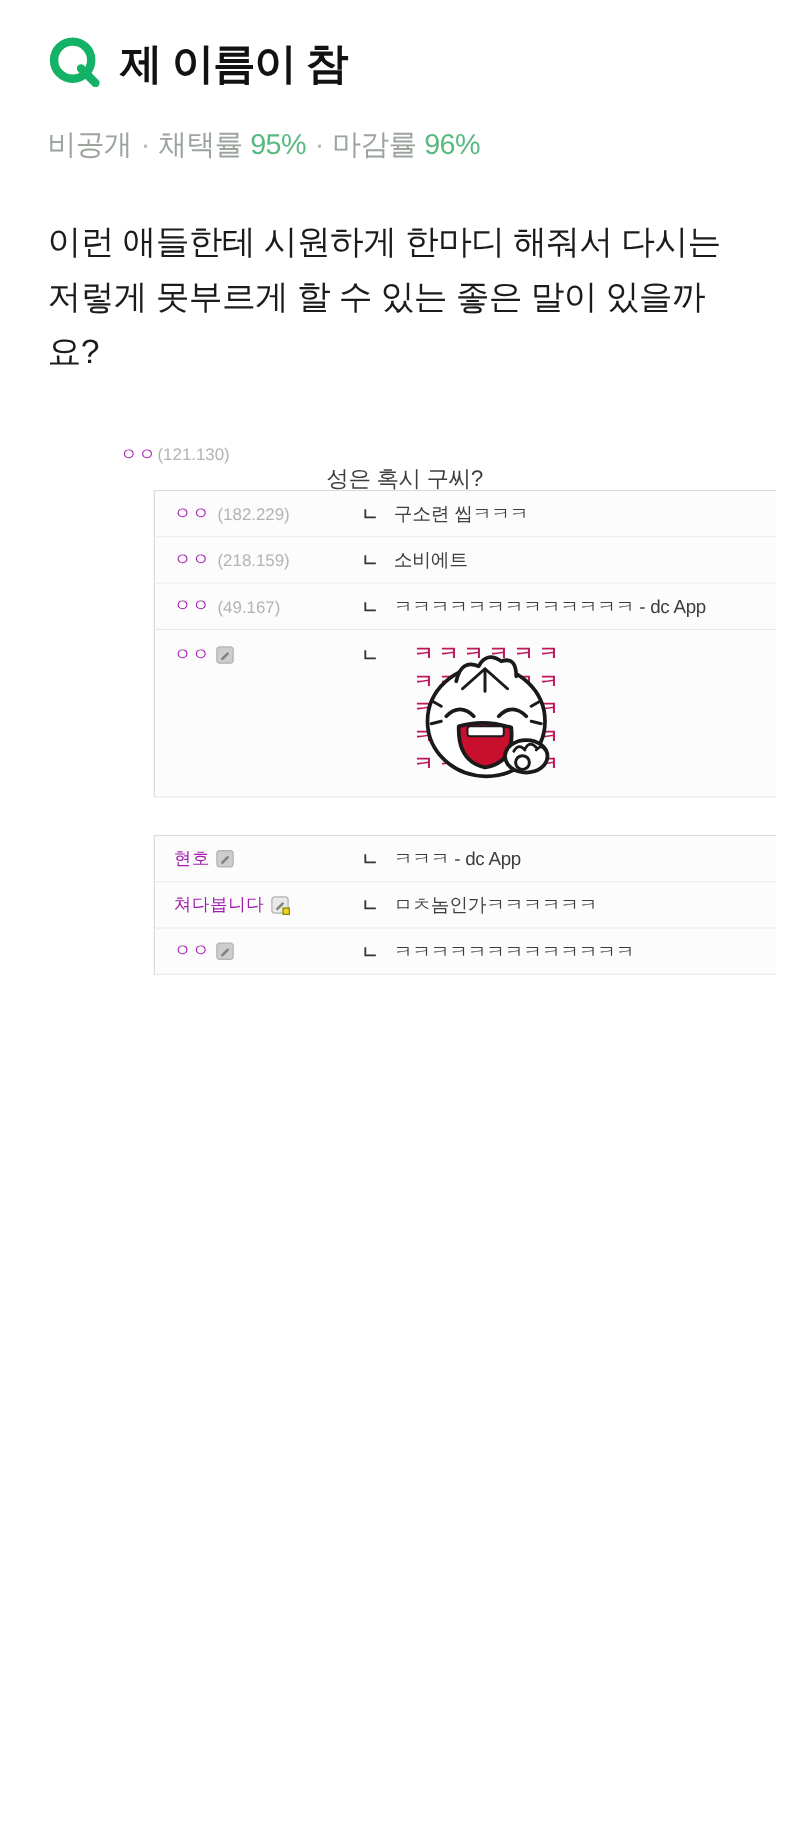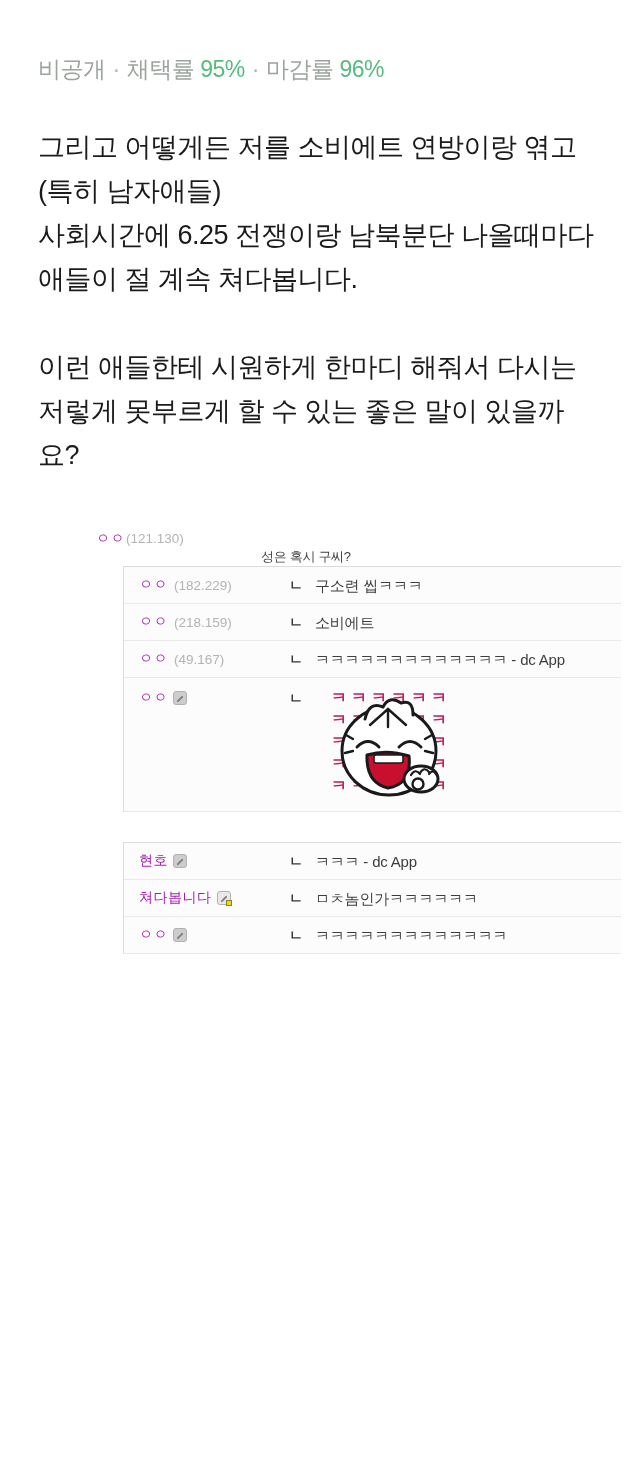--- a/index.html
+++ b/index.html
@@ -25,21 +25,21 @@
   .q-group { white-space:pre-line; margin-bottom:44px; }
   .q-group:last-child { margin-bottom:0; }
 
   
   .comments { margin-top:46px; }
   .thread { margin-bottom:30px; }
   .thread-head { display:flex; align-items:center; padding-left:58px; height:30px; }
   .head-nick { width:165px; flex:none; }
   .nick { font-size:14px; color:#a21caf; letter-spacing:0.5px; }
   .ip { font-size:13.5px; color:#b3b3b3; margin-left:1px; }
-  .head-text { font-size:13px; color:#3d3d3d; letter-spacing:-0.3px;margin-top:38px; }
+  .head-text { font-size:18px; color:#3d3d3d; letter-spacing:-0.3px;margin-top:38px; }
 
   .reply-box { margin-left:85px; margin-top:13px; width:498px;
     border-top:1px solid #dcdcdc; border-left:1px solid #dcdcdc; }
   .reply-row { display:flex; align-items:center; min-height:37px;
     border-bottom:1px solid #e9e9e9; background:#fcfcfc; padding-left:15px; }
   .reply-row.tall { align-items:flex-start; padding-top:11px; padding-bottom:10px; }
   .reply-nick { width:150px; flex:none; display:flex; align-items:center; gap:5px; }
   .reply-content { display:flex; align-items:flex-start; gap:12px; font-size:15px; color:#3d3d3d; }
   .marker { font-weight:700; color:#333; font-size:14px; line-height:18px; }
   .reply-text { letter-spacing:-0.2px; line-height:19px; }
@@ -57,28 +57,33 @@
   .sticker { position:relative; width:152px; height:112px; }
   .kk-bg { position:absolute; left:0; top:-2px; width:100%; text-align:center;
     font-size:16px; font-weight:700; color:#be185d; line-height:22px; letter-spacing:4px; }
   .sticker svg.char { position:absolute; left:14px; top:0; }
 </style>
 </head>
 <body>
 
 <div class="article">
 
+  <div class="title-row">
+    <svg class="q-icon" viewBox="0 0 48 48" aria-hidden="true">
+      <circle cx="21" cy="21" r="15.5" fill="none" stroke="#14b266" stroke-width="7"></circle>
+      <line x1="28" y1="28" x2="40" y2="40" stroke="#14b266" stroke-width="7" stroke-linecap="round"></line>
+    </svg>
+    <span class="page-title">제 이름이 참</span>
+  </div>
 
   <div class="meta">
     <span>비공개</span><span class="dot">·</span><span>채택률</span><span class="pct">95%</span><span class="dot">·</span><span>마감률</span><span class="pct">96%</span>
   </div>
 
   <div class="question" id="question-body">
-      <div class="q-group">그리고 어떻게든 저를 소비에트 연방이랑 엮고(특히 남자애들)
-사회시간에 6.25 전쟁이랑 남북분단 나올때마다 애들이 절 계속 쳐다봅니다.</div>
       <div class="q-group">이런 애들한테 시원하게 한마디 해줘서 다시는 저렇게 못부르게 할 수 있는 좋은 말이 있을까요?</div>
     </div>
 
   <div class="comments" id="comments">
       <div class="thread">
         <div class="thread-head">
           <span class="head-nick"><span class="nick">ㅇㅇ</span><span class="ip">(121.130)</span></span>
           <span class="head-text">성은 혹시 구씨?</span>
         </div>
         <div class="reply-box">

